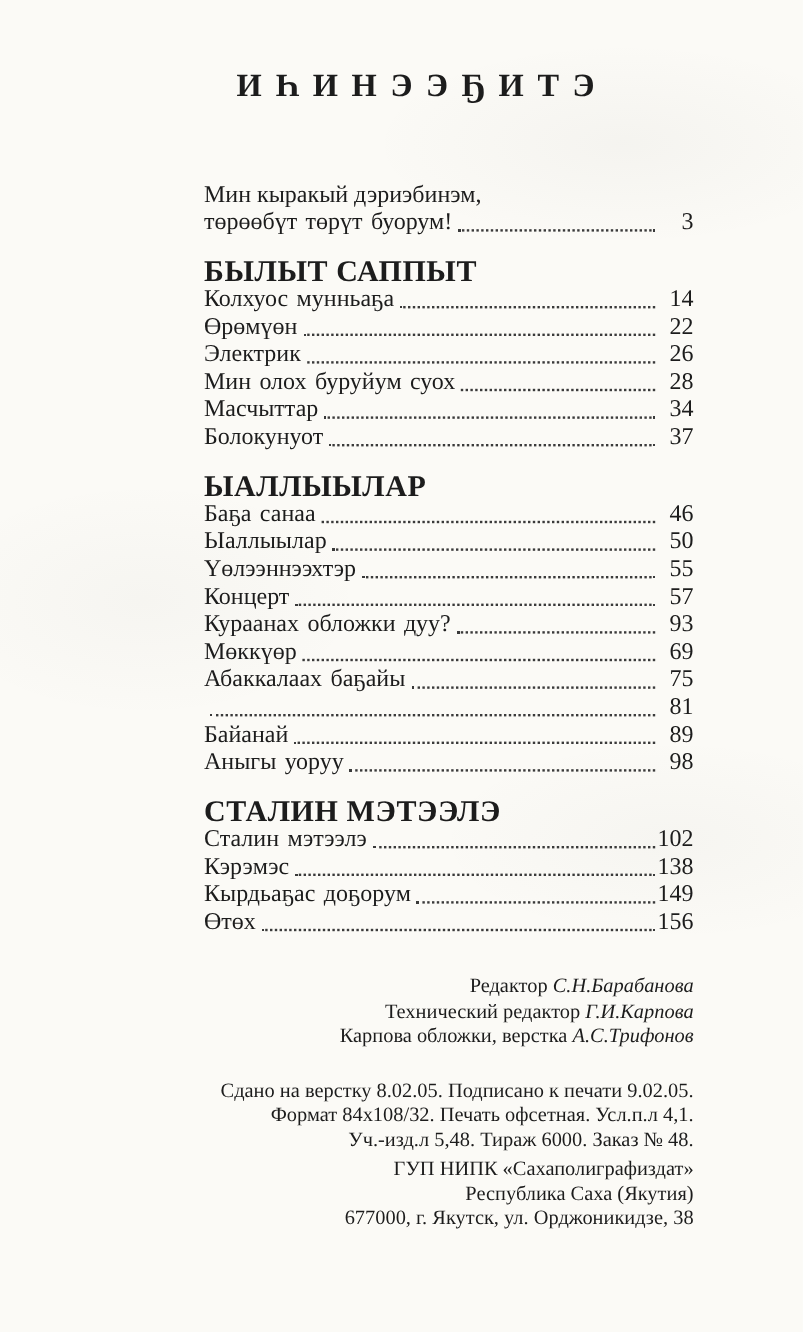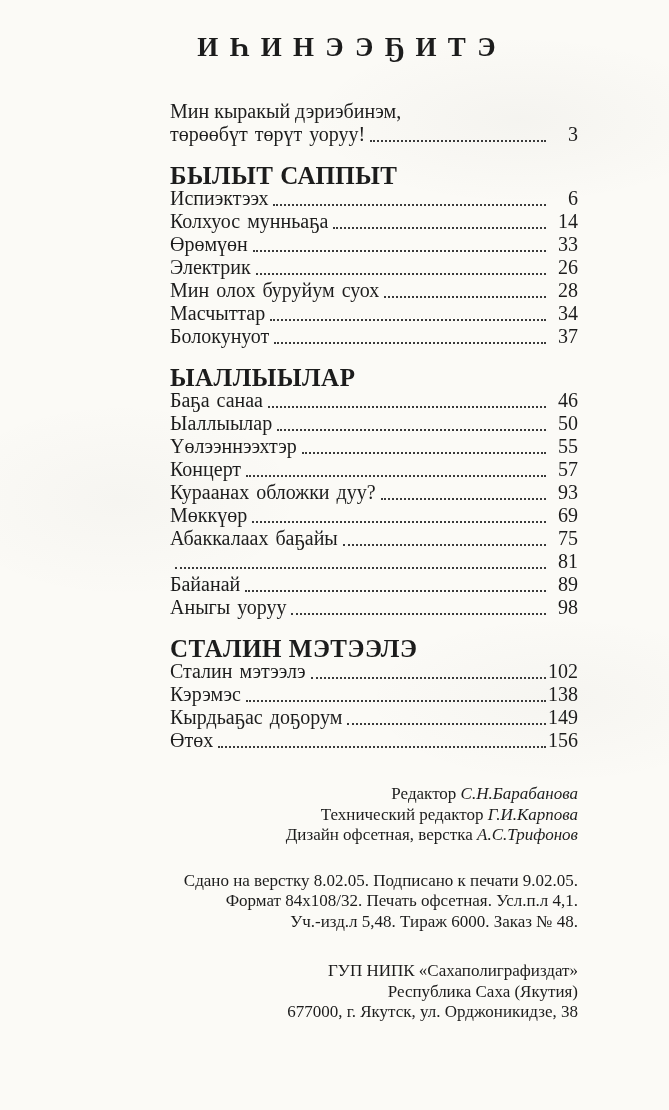--- a/index.html
+++ b/index.html
@@ -26,31 +26,31 @@
       radial-gradient(ellipse 280px 120px at 560px 700px, rgba(90,90,80,0.03), transparent 70%),
       var(--paper);
   }
   .content {
     position: absolute;
     left: 170px;
     top: 0;
     width: 408px;
   }
   .doc-title {
-    margin-top: 32px;
+    margin-top: 56px;
     position: relative;
     left: -22px;
     text-align: center;
     font-size: 27px;
     font-weight: bold;
     letter-spacing: 0.42em;
     white-space: nowrap;
   }
   .intro {
-    margin-top: 37px;
+    margin-top: 64px;
     font-size: 20px;
     line-height: 23px;
   }
   .toc-section { margin-top: 18px; }
   .section-heading {
     font-size: 25px;
     font-weight: bold;
     line-height: 23px;
     letter-spacing: 0.02em;
   }
@@ -73,58 +73,53 @@
     white-space: nowrap;
   }
   .colophon {
     margin-top: 32px;
     text-align: center;
     font-size: 17px;
     line-height: 20.5px;
   }
   .colophon-block { margin-top: 25px; }
   .colophon-block:first-child { margin-top: 0; }
-  .publisher-block { margin-top: 29px; }
+  .publisher-block { margin-top: 4px; }
   .it { font-style: italic; }
   .colophon-line { white-space: nowrap; text-align: right; }
 </style>
 </head>
 <body>
 
 <div class="page">
   <div class="content">
 
     <div class="doc-title">ИҺИНЭЭҔИТЭ</div>
 
     <div class="intro">
       <div>Мин кыракый дэриэбинэм,</div>
       <div class="toc-row">
-        <span class="toc-label">төрөөбүт төрүт уоруу!</span>
+        <span class="toc-label">төрөөбүт төрүт буорум!</span>
         <span class="leader"></span>
         <span class="page-num">3</span>
       </div>
     </div>
 
     <div>
         <div class="toc-section">
           <div class="section-heading">БЫЛЫТ САППЫТ</div>
           <div class="toc-row">
-            <span class="toc-label">Испиэктээх</span>
-            <span class="leader"></span>
-            <span class="page-num">6</span>
-          </div>
-          <div class="toc-row">
             <span class="toc-label">Колхуос мунньаҕа</span>
             <span class="leader"></span>
             <span class="page-num">14</span>
           </div>
           <div class="toc-row">
             <span class="toc-label">Өрөмүөн</span>
             <span class="leader"></span>
-            <span class="page-num">33</span>
+            <span class="page-num">22</span>
           </div>
           <div class="toc-row">
             <span class="toc-label">Электрик</span>
             <span class="leader"></span>
             <span class="page-num">26</span>
           </div>
           <div class="toc-row">
             <span class="toc-label">Мин олох буруйум суох</span>
             <span class="leader"></span>
             <span class="page-num">28</span>
@@ -214,21 +209,21 @@
             <span class="leader"></span>
             <span class="page-num">156</span>
           </div>
         </div>
       </div>
 
     <div class="colophon">
       <div class="colophon-block">
           <div class="colophon-line"><span>Редактор</span> <span class="it">С.Н.Барабанова</span></div>
           <div class="colophon-line"><span>Технический редактор</span> <span class="it">Г.И.Карпова</span></div>
-          <div class="colophon-line"><span>Дизайн офсетная, верстка</span> <span class="it">А.С.Трифонов</span></div>
+          <div class="colophon-line"><span>Карпова обложки, верстка</span> <span class="it">А.С.Трифонов</span></div>
         </div>
       <div class="colophon-block">
           <div class="colophon-line">Сдано на верстку 8.02.05. Подписано к печати 9.02.05.</div>
           <div class="colophon-line">Формат 84х108/32. Печать офсетная. Усл.п.л 4,1.</div>
           <div class="colophon-line">Уч.-изд.л 5,48. Тираж 6000. Заказ № 48.</div>
         </div>
       <div class="colophon-block publisher-block">
           <div class="colophon-line">ГУП НИПК «Сахаполиграфиздат»</div>
           <div class="colophon-line">Республика Саха (Якутия)</div>
           <div class="colophon-line">677000, г. Якутск, ул. Орджоникидзе, 38</div>

